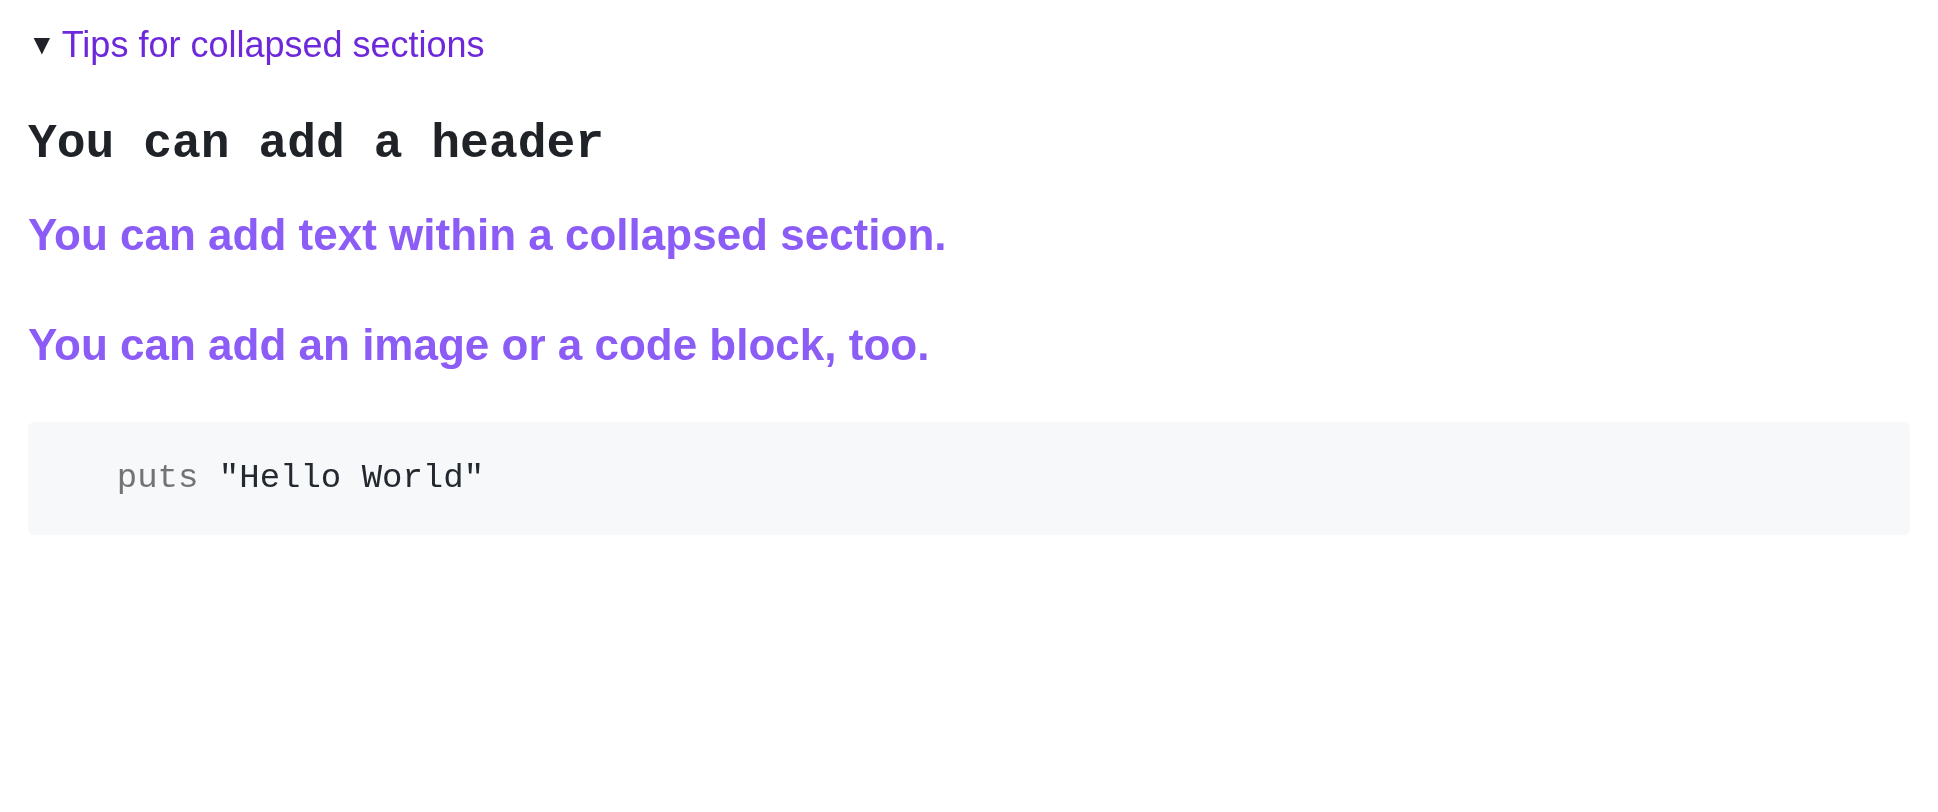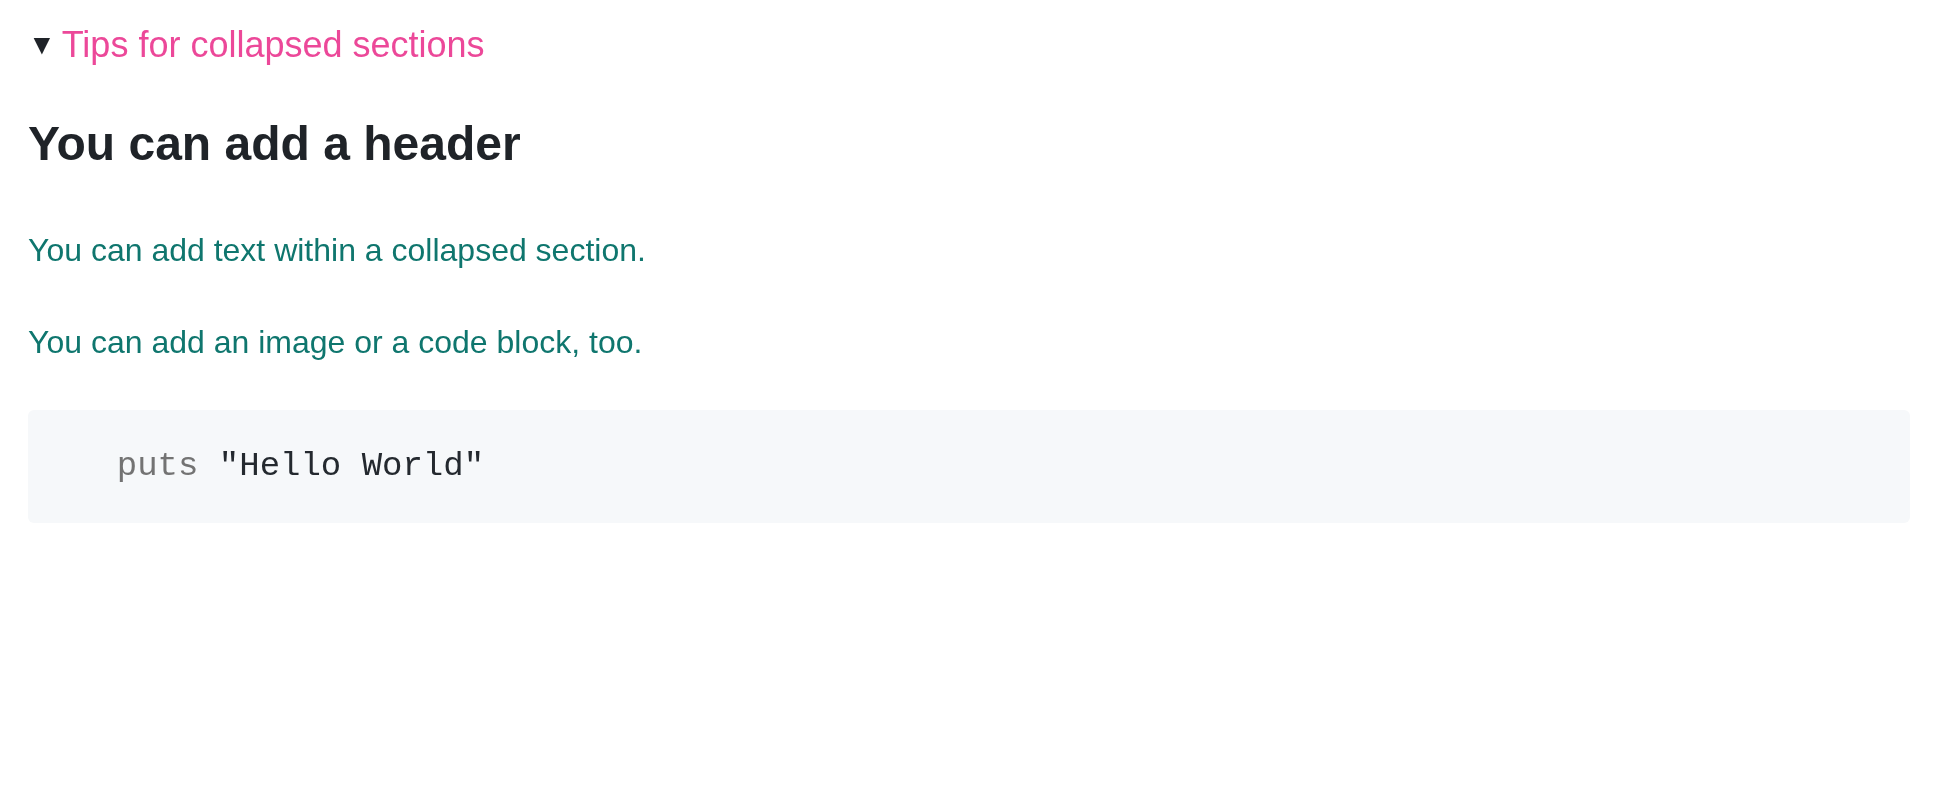--- a/index.html
+++ b/index.html
@@ -24,34 +24,35 @@
       margin-bottom: 48px;
     }
     .triangle {
       font-size: 28px;
       line-height: 1;
       color: #1f2328;
       display: inline-block;
     }
     .summary-text {
       font-size: 36px;
-      color: #ec4899;
+      color: #6d28d9;
       font-weight: 400;
     }
     .heading {
       font-size: 48px;
       font-weight: 600;
       color: #1f2328;
-      margin-bottom: 52px;
+      margin-bottom: 28px;
       line-height: 1.25;
+      font-family: Liberation Mono, monospace;
     }
     .paragraph {
-      font-size: 32px;
-      color: #0f766e;
-      font-weight: 400;
+      font-size: 44px;
+      color: #8b5cf6;
+      font-weight: 700;
       line-height: 1.5;
       margin-bottom: 44px;
     }
     .code-block {
       background-color: #f6f8fa;
       border-radius: 6px;
       padding: 32px 48px;
       font-family: ui-monospace, SFMono-Regular, "SF Mono", Consolas, "Liberation Mono", Menlo, monospace;
       font-size: 34px;
       line-height: 1.45;

